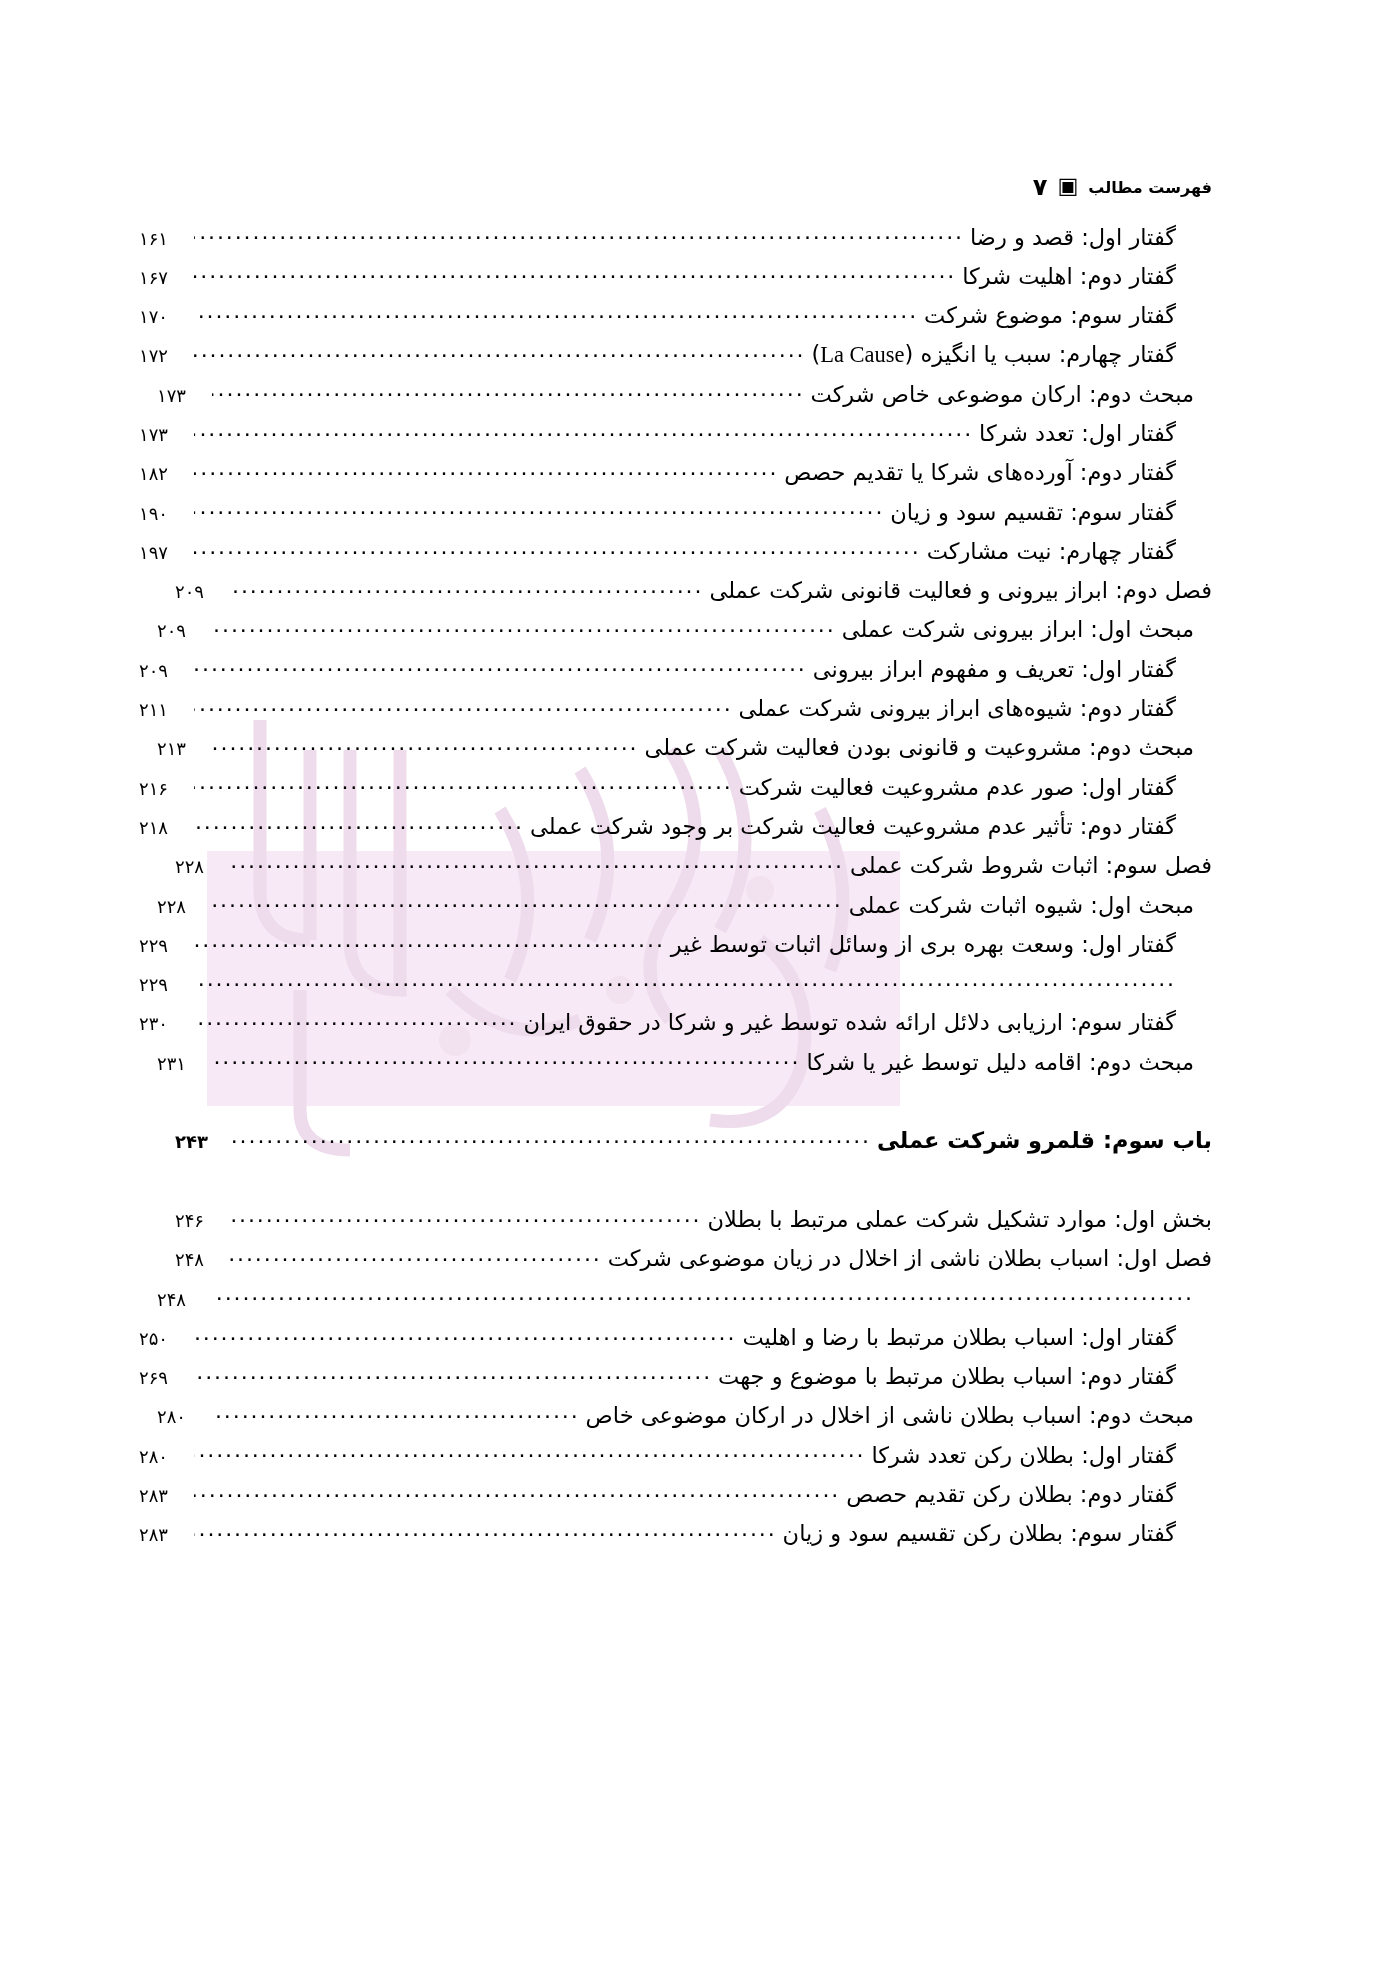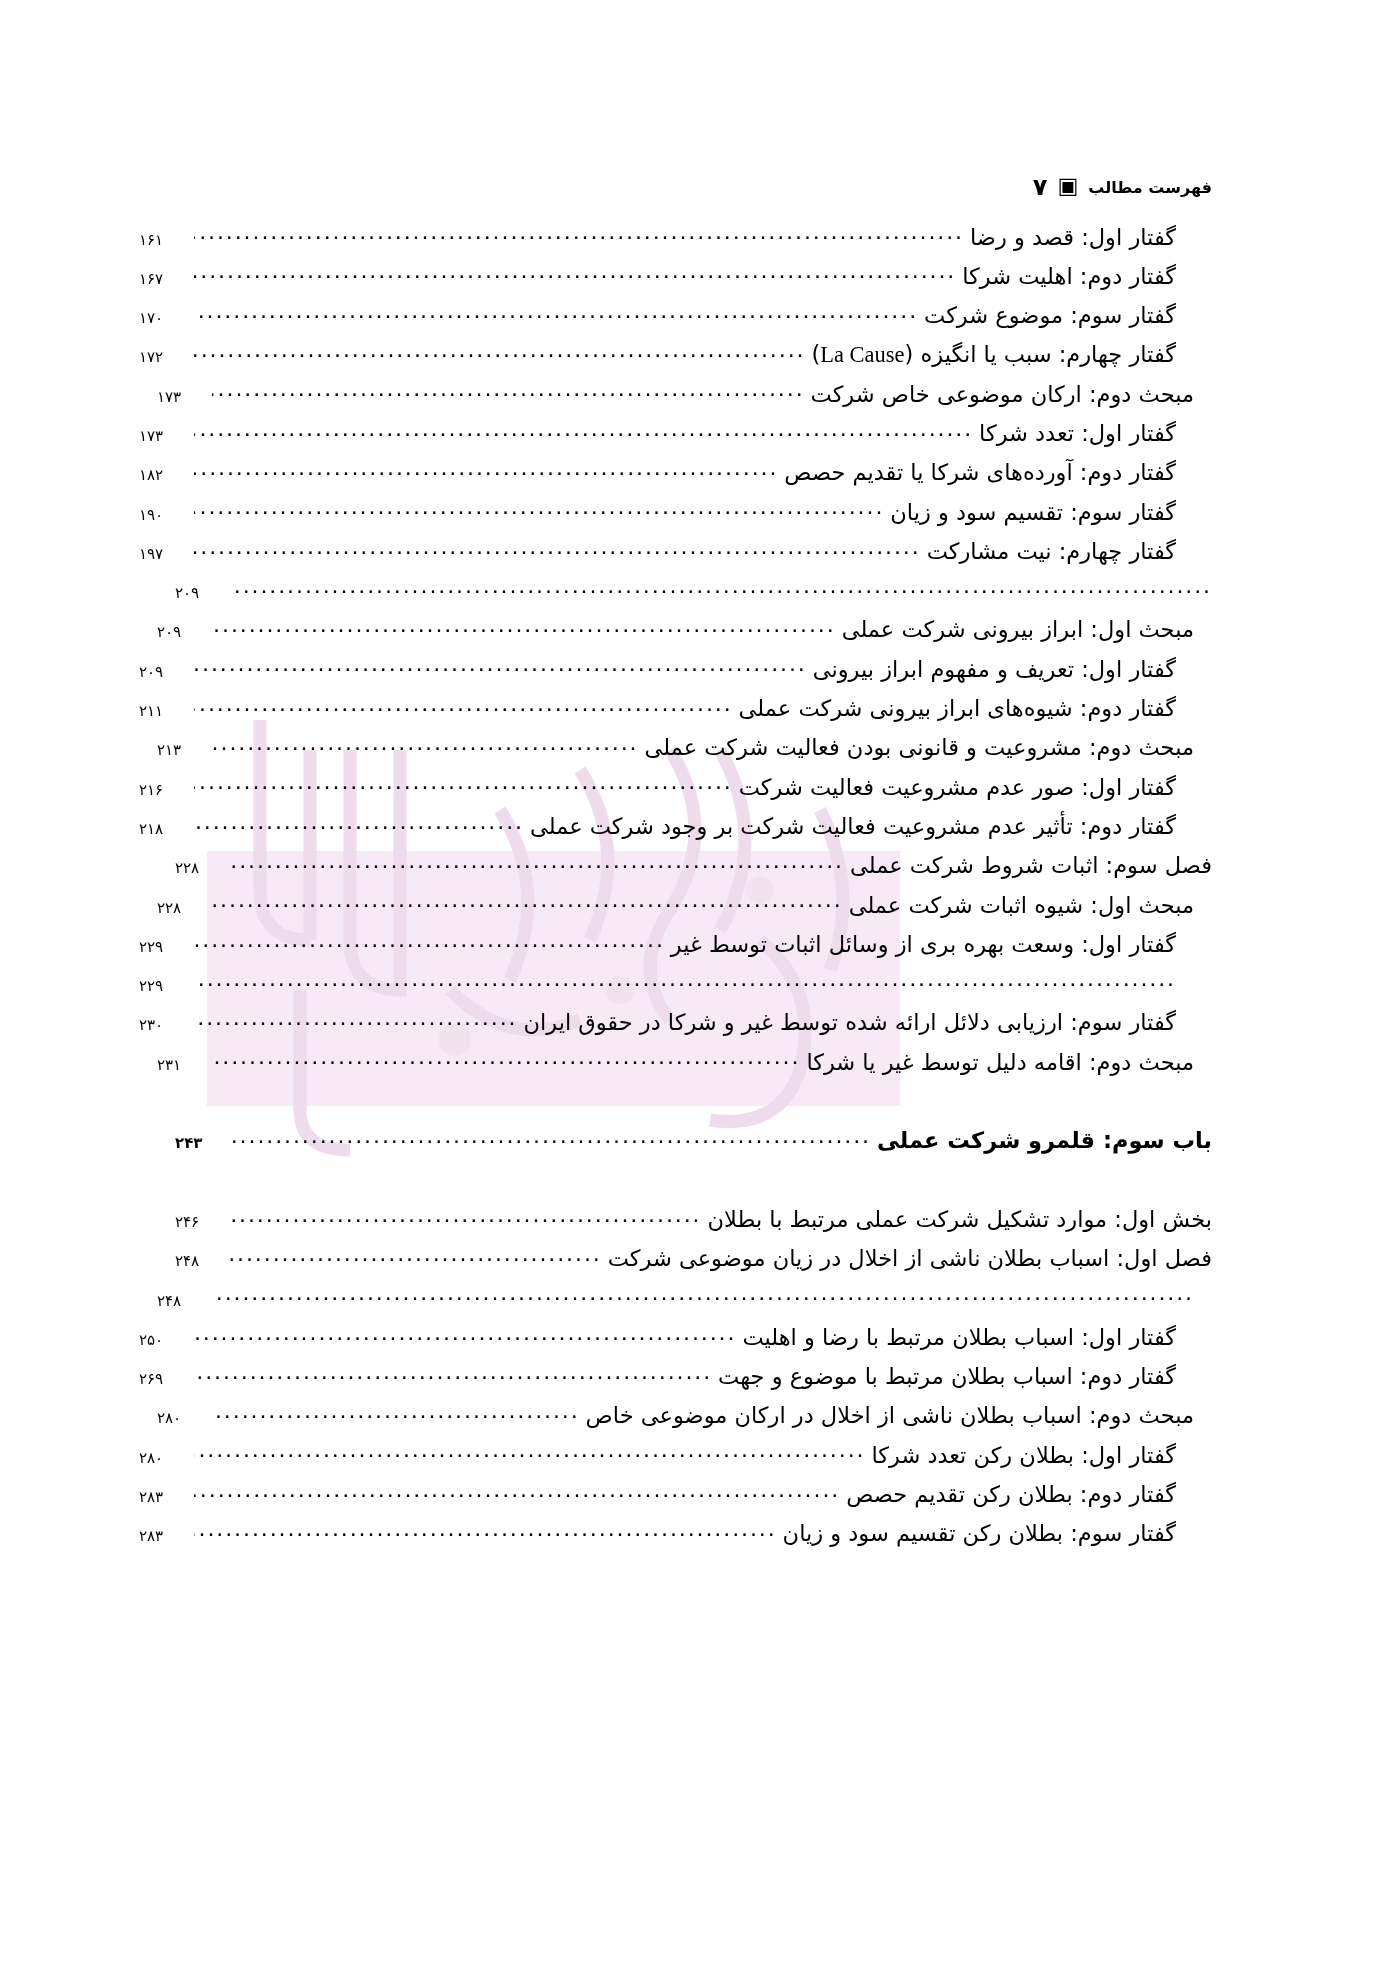--- a/index.html
+++ b/index.html
@@ -131,21 +131,21 @@
     white-space: nowrap;
     font-family: "DejaVu Sans", "Liberation Sans", sans-serif;
   }
   .toc-page {
     flex: 0 0 auto;
     padding-right: 7px;
     min-width: 48px;
     text-align: left;
     direction: rtl;
     font-family: "DejaVu Sans", "Liberation Sans", sans-serif;
-    font-size: 15px;
+    font-size: 18px;
   }
   .latin {
     font-family: "Liberation Serif", "DejaVu Serif", serif;
   }
   
   .lvl-0 { padding-right: 0px; }
   .lvl-1 { padding-right: 18px; }
   .lvl-2 { padding-right: 36px; }
 </style>
 </head>
@@ -224,20 +224,21 @@
         <span class="toc-label">گفتار سوم: تقسیم سود و زیان</span>
         <span class="toc-leader"></span>
         <span class="toc-page">۱۹۰</span>
       </div>
       <div class="toc-row lvl-2">
         <span class="toc-label">گفتار چهارم: نیت مشارکت</span>
         <span class="toc-leader"></span>
         <span class="toc-page">۱۹۷</span>
       </div>
       <div class="toc-row lvl-0">
+        <span class="toc-label">فصل دوم: ابراز بیرونی و فعالیت قانونی شرکت عملی</span>
         <span class="toc-leader"></span>
         <span class="toc-page">۲۰۹</span>
       </div>
       <div class="toc-row lvl-1">
         <span class="toc-label">مبحث اول: ابراز بیرونی شرکت عملی</span>
         <span class="toc-leader"></span>
         <span class="toc-page">۲۰۹</span>
       </div>
       <div class="toc-row lvl-2">
         <span class="toc-label">گفتار اول: تعریف و مفهوم ابراز بیرونی</span>

